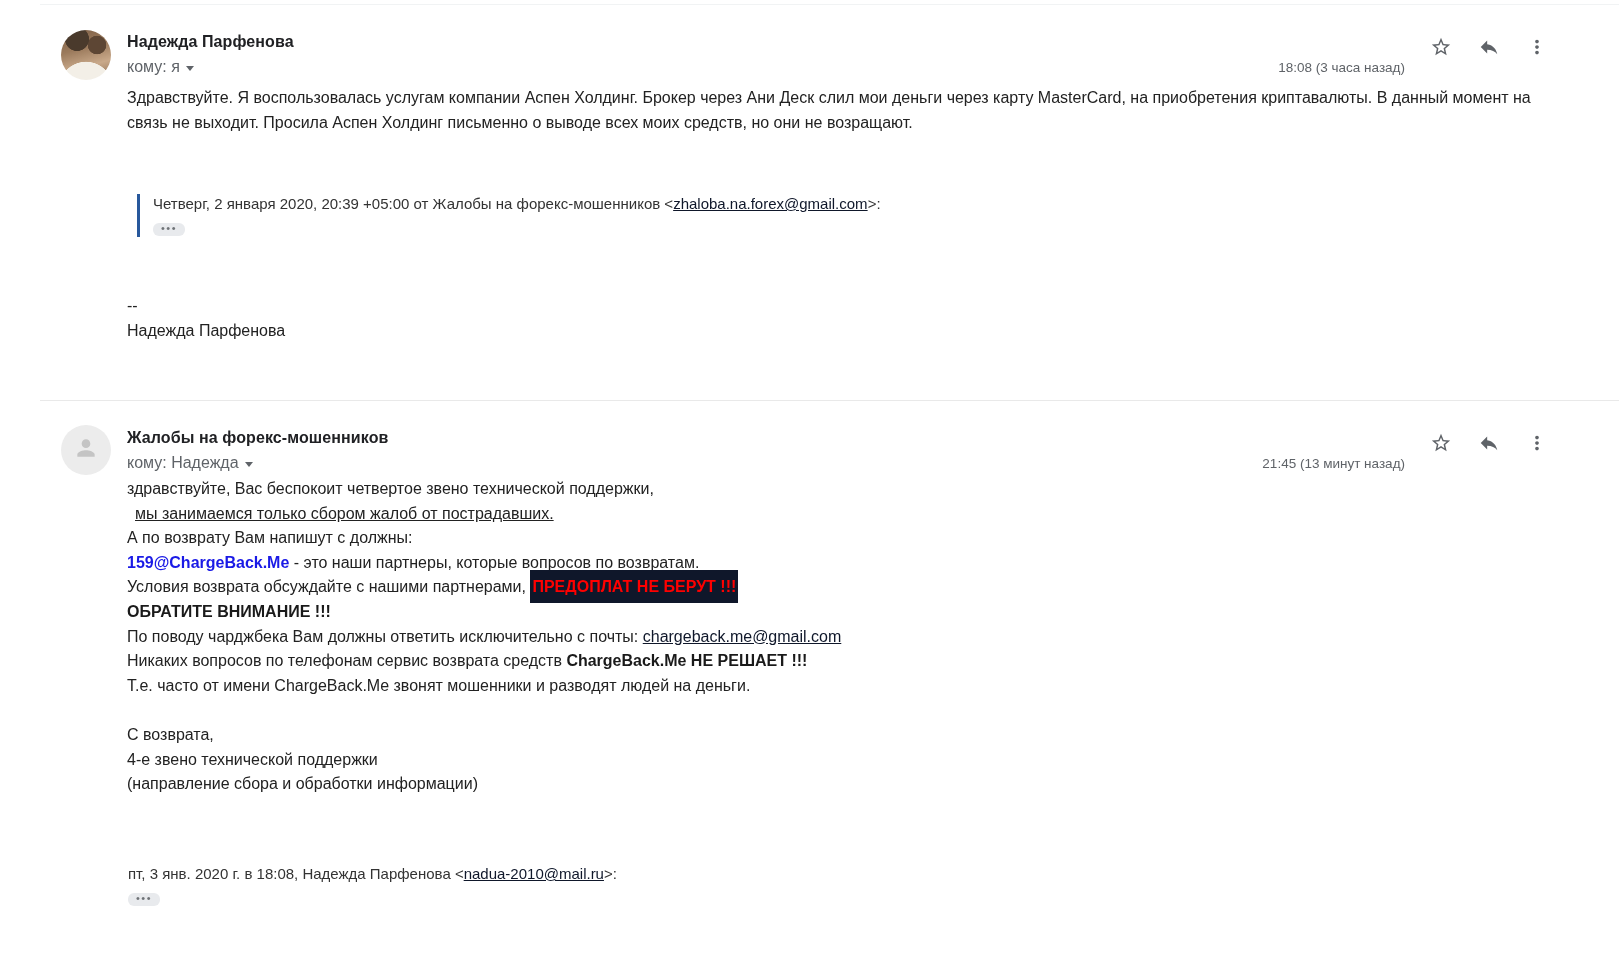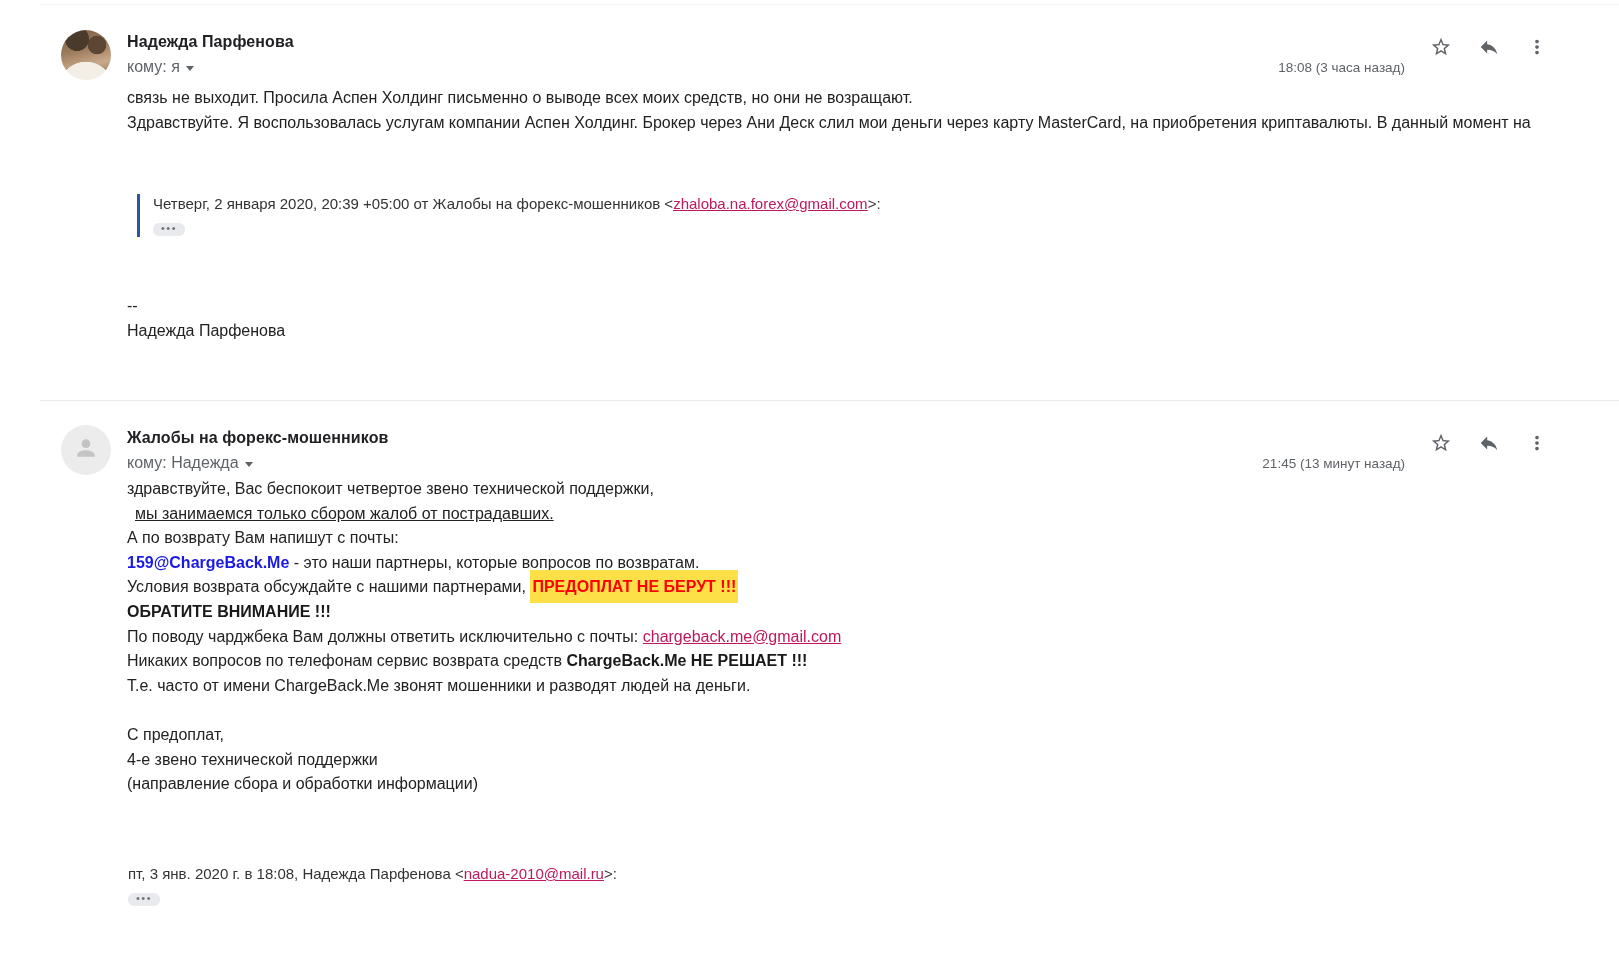--- a/index.html
+++ b/index.html
@@ -36,23 +36,23 @@
   .icon-btn{width:24px;height:24px;display:flex;align-items:center;justify-content:center;cursor:pointer;background:none;border:none;padding:0;}
   .icon-btn svg{display:block;}
 
   .body{position:absolute;left:127px;font-size:16px;line-height:24.6px;color:#222;white-space:nowrap;}
   #email1 .body{top:64px;}
   #email2 .body{top:59px;}
   .line{min-height:24.6px;}
   .seg-plain{}
   .seg-bold{font-weight:bold;color:#1a1a1a;}
   .seg-underline{text-decoration:underline;margin-left:8px;}
-  .seg-alert{font-weight:bold;color:#ff0000;background:#fde047;padding:8px 2px;}
+  .seg-alert{font-weight:bold;color:#ff0000;background:#0f172a;padding:8px 2px;}
   .seg-brand{font-weight:bold;color:#1a1ae6;}
-  a.seg-link{color:#be185d;text-decoration:underline;cursor:pointer;}
+  a.seg-link{color:#0f172a;text-decoration:underline;cursor:pointer;}
 
   .quote{position:absolute;left:137px;font-size:15px;line-height:20px;color:#333;white-space:nowrap;}
   #email1 .quote{top:172px;border-left:3px solid #28589c;padding-left:13px;}
   #email2 .quote{top:446px;left:128px;font-size:15px;color:#333;}
   .quote .line{min-height:20px;}
 
   .trim-btn{
     display:inline-block;margin-top:9px;background:#e8eaed;color:#6f7377;
     border:none;border-radius:6px;font-size:11px;line-height:9px;height:13px;
     padding:1px 8px 3px 8px;letter-spacing:1.5px;cursor:pointer;
@@ -94,22 +94,22 @@
     <button class="icon-btn" aria-label="more">
       <span>
           <svg width="22" height="22" viewBox="0 0 24 24" fill="#5f6368">
             <path d="M12 8c1.1 0 2-.9 2-2s-.9-2-2-2-2 .9-2 2 .9 2 2 2zm0 2c-1.1 0-2 .9-2 2s.9 2 2 2 2-.9 2-2-.9-2-2-2zm0 6c-1.1 0-2 .9-2 2s.9 2 2 2 2-.9 2-2-.9-2-2-2z"></path>
           </svg>
         </span>
     </button>
   </div>
 
   <div class="body">
+      <div class="line"><span class="seg-plain">Здравствуйте. Я воспользовалась услугам компании Аспен Холдинг. Брокер через Ани Деск слил мои деньги через карту MasterCard, на приобретения криптавалюты. В данный момент на</span></div>
       <div class="line"><span class="seg-plain">связь не выходит. Просила Аспен Холдинг письменно о выводе всех моих средств, но они не возращают.</span></div>
-      <div class="line"><span class="seg-plain">Здравствуйте. Я воспользовалась услугам компании Аспен Холдинг. Брокер через Ани Деск слил мои деньги через карту MasterCard, на приобретения криптавалюты. В данный момент на</span></div>
     </div>
 
   <div class="quote">
     <div>
         <div class="line"><span class="seg-plain">Четверг, 2 января 2020, 20:39 +05:00 от Жалобы на форекс-мошенников &lt;</span><a href="#" class="seg-link">zhaloba.na.forex@gmail.com</a><span class="seg-plain">&gt;:</span></div>
       </div>
     <button class="trim-btn">•••</button>
   </div>
 
   <div class="signature">
@@ -155,29 +155,29 @@
           <svg width="22" height="22" viewBox="0 0 24 24" fill="#5f6368">
             <path d="M12 8c1.1 0 2-.9 2-2s-.9-2-2-2-2 .9-2 2 .9 2 2 2zm0 2c-1.1 0-2 .9-2 2s.9 2 2 2 2-.9 2-2-.9-2-2-2zm0 6c-1.1 0-2 .9-2 2s.9 2 2 2 2-.9 2-2-.9-2-2-2z"></path>
           </svg>
         </span>
     </button>
   </div>
 
   <div class="body">
       <div class="line"><span class="seg-plain">здравствуйте, Вас беспокоит четвертое звено технической поддержки,</span></div>
       <div class="line"><span class="seg-underline">мы занимаемся только сбором жалоб от пострадавших.</span></div>
-      <div class="line"><span class="seg-plain">А по возврату Вам напишут с почты:</span></div>
+      <div class="line"><span class="seg-plain">А по возврату Вам напишут с должны:</span></div>
       <div class="line"><span class="seg-brand">159@ChargeBack.Me</span><span class="seg-plain"> - это наши партнеры, которые вопросов по возвратам.</span></div>
       <div class="line"><span class="seg-plain">Условия возврата обсуждайте с нашими партнерами, </span><span class="seg-alert">ПРЕДОПЛАТ НЕ БЕРУТ !!!</span></div>
       <div class="line"><span class="seg-bold">ОБРАТИТЕ ВНИМАНИЕ !!!</span></div>
       <div class="line"><span class="seg-plain">По поводу чарджбека Вам должны ответить исключительно с почты: </span><a href="#" class="seg-link">chargeback.me@gmail.com</a></div>
       <div class="line"><span class="seg-plain">Никаких вопросов по телефонам сервис возврата средств </span><span class="seg-bold">ChargeBack.Me НЕ РЕШАЕТ !!!</span></div>
       <div class="line"><span class="seg-plain">Т.е. часто от имени ChargeBack.Me звонят мошенники и разводят людей на деньги.</span></div>
       <div class="line">&nbsp;</div>
-      <div class="line"><span class="seg-plain">С предоплат,</span></div>
+      <div class="line"><span class="seg-plain">С возврата,</span></div>
       <div class="line"><span class="seg-plain">4-е звено технической поддержки</span></div>
       <div class="line"><span class="seg-plain">(направление сбора и обработки информации)</span></div>
     </div>
 
   <div class="quote">
     <div>
         <div class="line"><span class="seg-plain">пт, 3 янв. 2020 г. в 18:08, Надежда Парфенова &lt;</span><a href="#" class="seg-link">nadua-2010@mail.ru</a><span class="seg-plain">&gt;:</span></div>
       </div>
     <button class="trim-btn">•••</button>
   </div>

